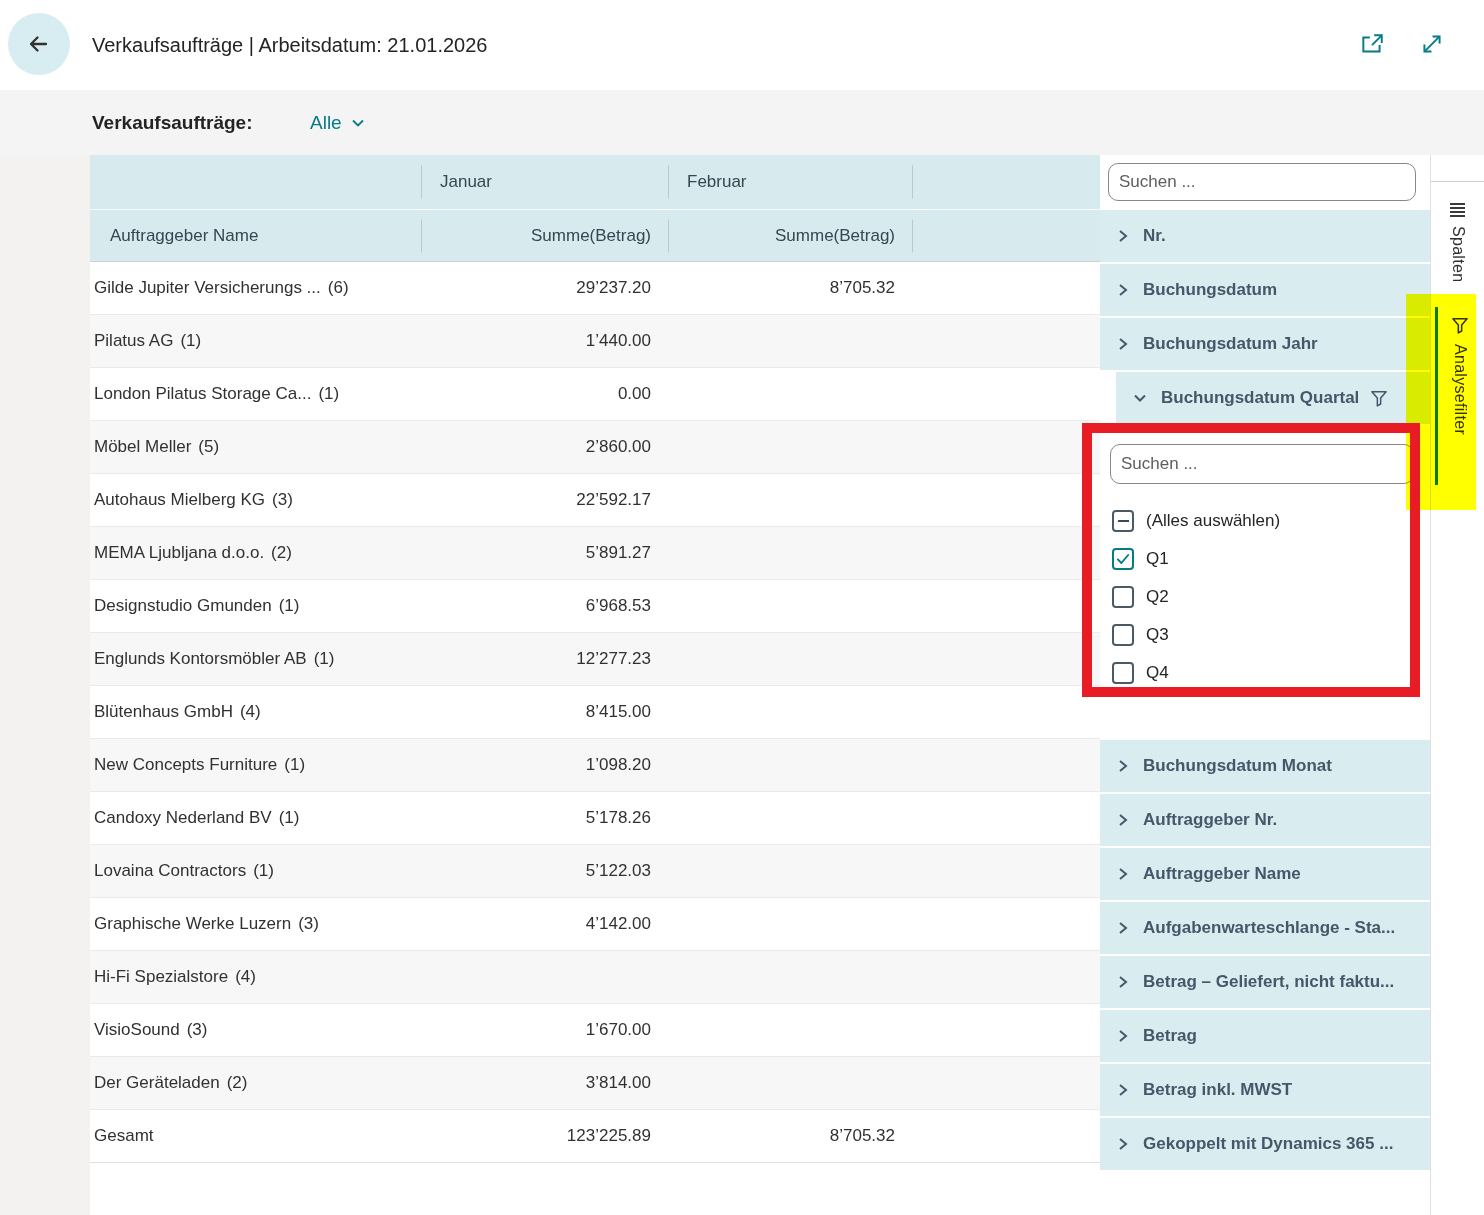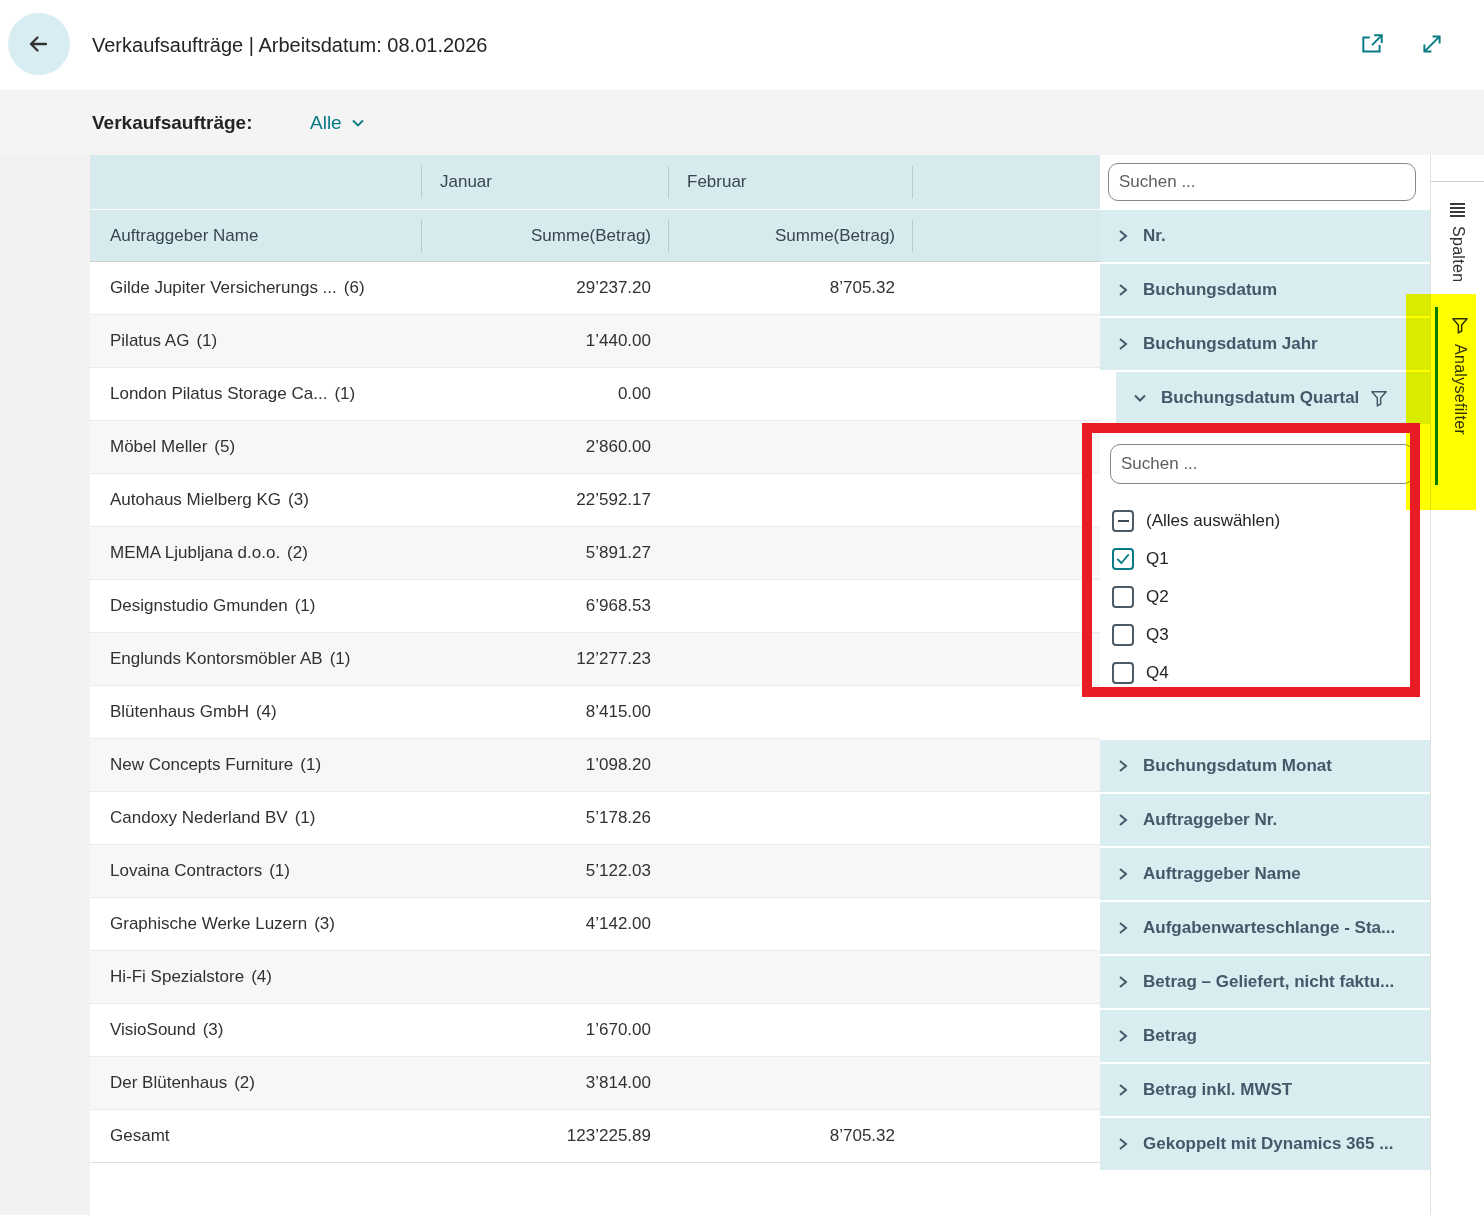--- a/index.html
+++ b/index.html
@@ -40,21 +40,21 @@
   .hcell.c1{width:332px;padding-left:20px;}
   .hcell.c2{width:247px;}
   .hcell.c3{width:244px;}
   .hcell.c4{width:187px;}
   .hcell.pl{padding-left:18px;}
   .hcell.num{justify-content:flex-end;padding-right:18px;}
   .hcell.divider::after{content:"";position:absolute;right:0;top:50%;transform:translateY(-50%);width:1px;height:33px;background:#b9c9ce;}
   .trow{display:flex;height:53px;border-bottom:1px solid #ebebeb;background:#fff;}
   .rows-wrap .trow:nth-child(even){background:#f7f7f7;}
   .tcell{display:flex;align-items:center;font-size:17px;color:var(--text);}
-  .tcell.name{width:332px;padding-left:20px;}
+  .tcell.name{width:332px;padding-left:4px;}
   .tcell.v1{width:247px;justify-content:flex-end;padding-right:18px;}
   .tcell.v2{width:244px;justify-content:flex-end;padding-right:18px;}
   .tcell.rest{width:187px;}
   .cnt{margin-left:7px;}
   .total-row{border-bottom:1px solid #e1dfdd;background:#fff;}
 
   
   .field-panel{position:absolute;left:1100px;top:155px;width:330px;height:1060px;background:#fff;}
   .search-box{position:absolute;border:1px solid #8a8886;border-radius:10px;background:#fff;font-size:17px;color:#605e5c;padding:0 10px;font-family:inherit;outline:none;}
   .search-box::placeholder{color:#605e5c;opacity:1;}
@@ -99,21 +99,21 @@
 <body>
 
 <div class="left-margin"></div>
 
 <header class="top-header">
   <div class="back-circle">
     <svg width="30" height="30" viewBox="0 0 30 30">
       <path d="M22 15 H8 M13.5 8.5 L7 15 L13.5 21.5" stroke="#323130" stroke-width="2.3" fill="none" stroke-linecap="round" stroke-linejoin="round"></path>
     </svg>
   </div>
-  <h1 class="page-title">Verkaufsaufträge | Arbeitsdatum: 08.01.2026</h1>
+  <h1 class="page-title">Verkaufsaufträge | Arbeitsdatum: 21.01.2026</h1>
   <div class="hdr-icon" style="left:1358px;">
     <svg width="26" height="26" viewBox="0 0 24 24">
         <path d="M10 6 H4 V19 H19 V13" fill="none" stroke="#077b85" stroke-width="1.8"></path>
         <path d="M14 4 H21 V11" fill="none" stroke="#077b85" stroke-width="1.8"></path>
         <path d="M21 4 L12 13" stroke="#077b85" stroke-width="1.8"></path>
       </svg>
   </div>
   <div class="hdr-icon" style="left:1418px;">
     <svg width="26" height="26" viewBox="0 0 24 24">
         <path d="M5 19 L19 5" stroke="#077b85" stroke-width="1.8"></path>
@@ -326,21 +326,21 @@
           <span>VisioSound</span>
           <span class="cnt">(3)</span>
         </div>
         <div class="tcell v1">1’670.00</div>
         <div class="tcell v2"></div>
         <div class="tcell rest"></div>
       </div>
 
       <div class="trow">
         <div class="tcell name">
-          <span>Der Blütenhaus</span>
+          <span>Der Geräteladen</span>
           <span class="cnt">(2)</span>
         </div>
         <div class="tcell v1">3’814.00</div>
         <div class="tcell v2"></div>
         <div class="tcell rest"></div>
       </div>
 
   </div>
   <div class="trow total-row">
     <div class="tcell name">

